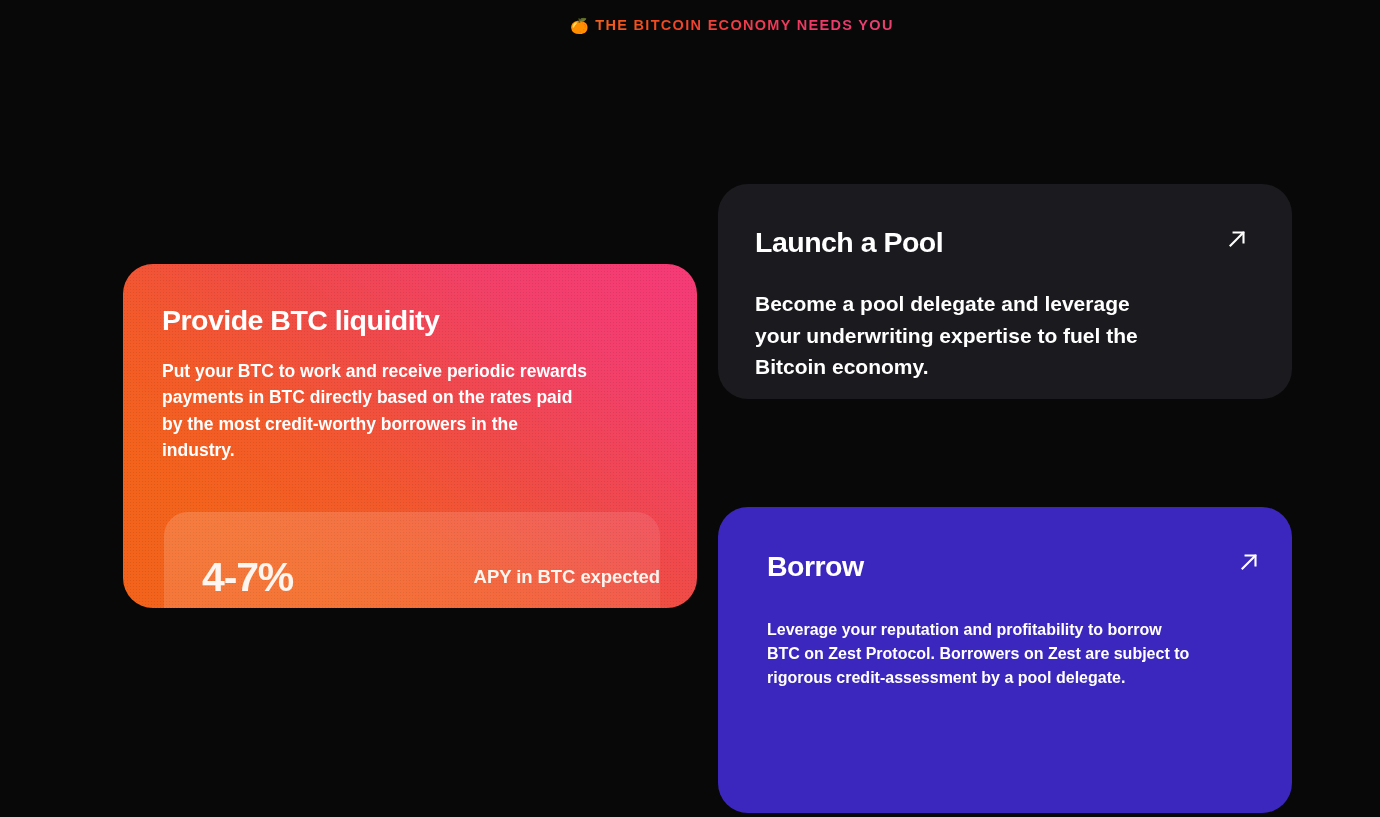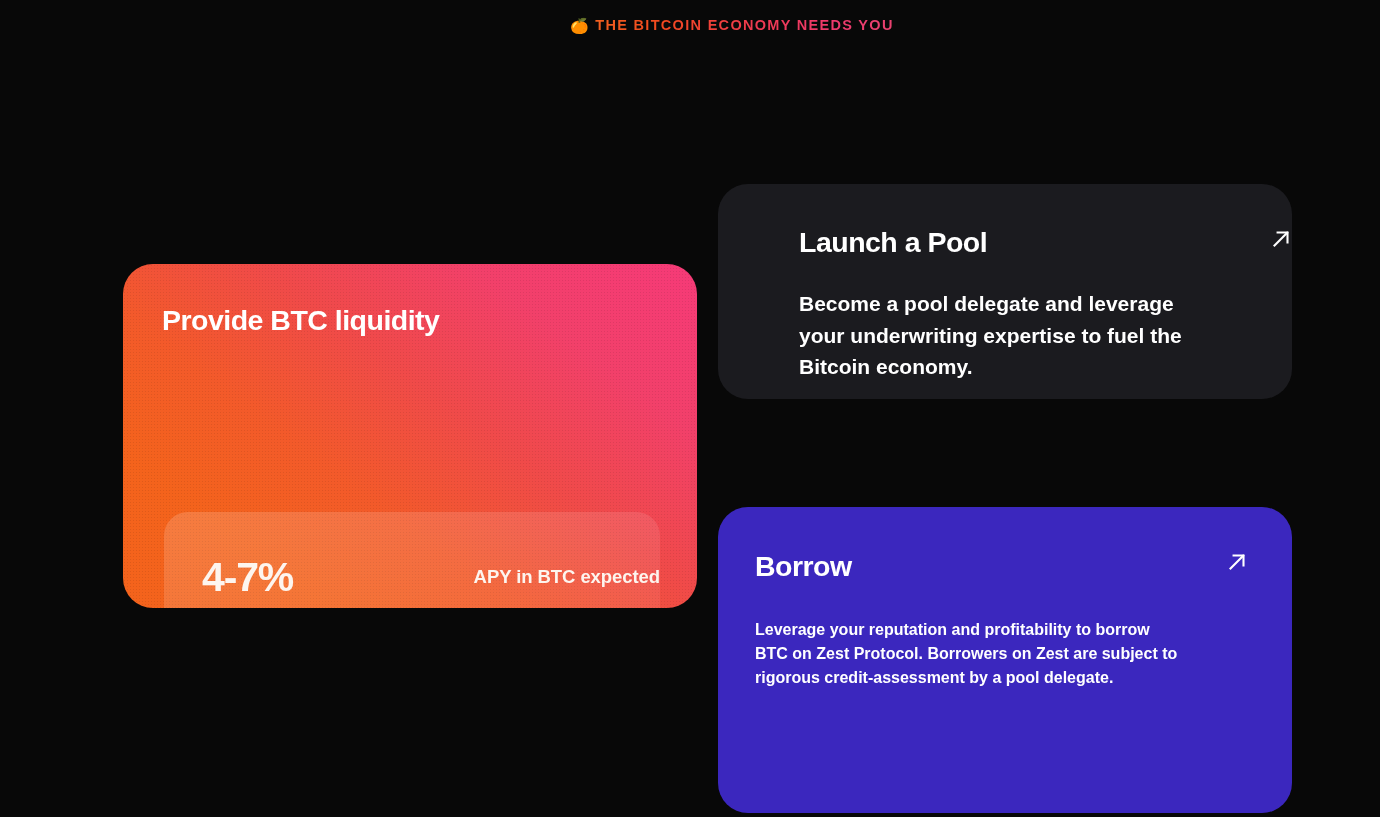--- a/index.html
+++ b/index.html
@@ -116,50 +116,51 @@
   .apy-label {
     font-size:18.5px; font-weight:bold;
     color:#fdf5ef;
     letter-spacing:-0.004em;
   }
 
   
   #card-pool {
     left:676px; top:184px; width:574px; height:215px;
     background:#1b1b1f;
-    padding-left:44px;
   }
   #card-pool .card-title { left:37px; top:43px; font-size:28.5px; }
   #card-pool .card-body  { left:37px; top:104px; width:410px; font-size:21px; }
   #card-pool .arrow-icon { left:1182px; top:-184px; }
   #card-pool .arrow-icon { left:506px; top:42px; }
 
   
   #card-borrow {
     left:676px; top:507px; width:574px; height:306px;
     background:#3b27be;
+    padding-left:12px;
   }
   #card-borrow .card-title { left:37px; top:44px; font-size:28.5px; }
   #card-borrow .card-body  { left:37px; top:111px; width:425px; font-size:16px; }
   #card-borrow .arrow-icon { left:506px; top:42px; }
 </style>
 </head>
 <body>
 
 <div class="page">
 
   <div class="eyebrow">
     <span class="emoji">🍊</span><span class="grad">THE BITCOIN ECONOMY NEEDS YOU</span>
   </div>
 
 
   <div class="card" id="card-liquidity">
     <div class="noise"></div>
     <div class="card-inner">
       <div class="card-title">Provide BTC liquidity</div>
+      <div class="card-body">Put your BTC to work and receive periodic rewards payments in BTC directly based on the rates paid by the most credit-worthy borrowers in the industry.</div>
 
       <div class="apy-badge">
         <span class="apy-value">4-7%</span>
         <span class="apy-label">APY in BTC expected</span>
       </div>
 
     </div>
   </div>
 
   <div class="card" id="card-pool">

